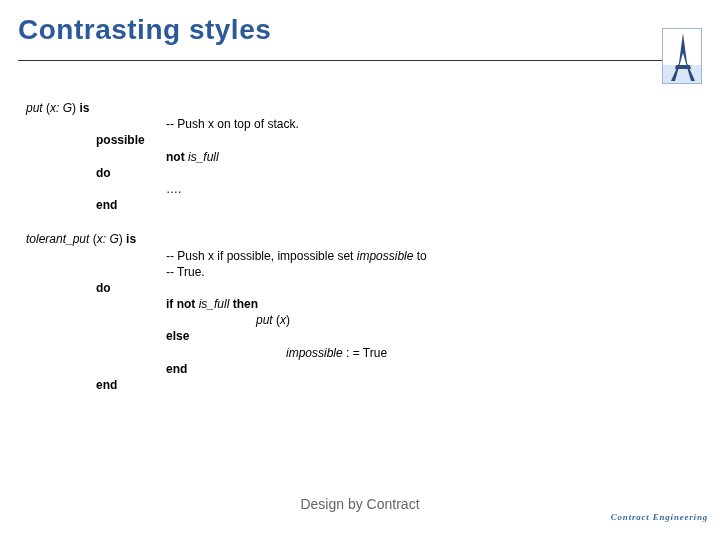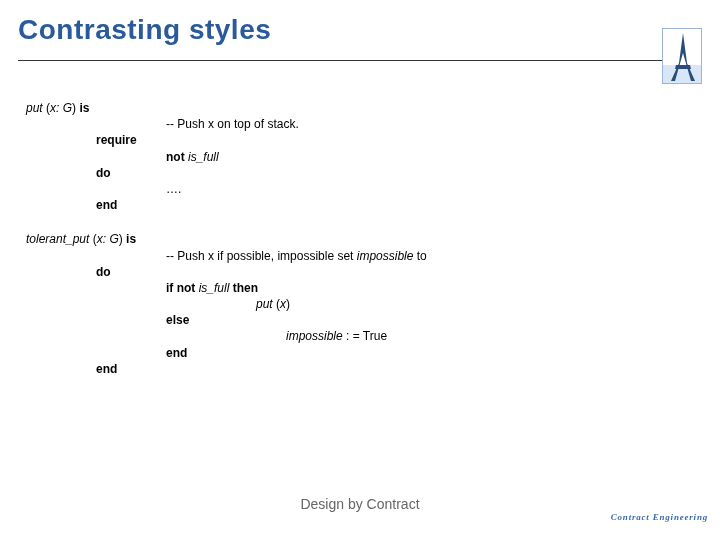--- a/index.html
+++ b/index.html
@@ -118,41 +118,42 @@
     </svg>
   </div>
 
   <div class="content">
 
     <div>
       <span class="it">put </span><span>(</span><span class="param">x</span><span class="it">: G</span><span>) </span><span class="kw">is</span>
     </div>
     <div class="indent2">-- Push x on top of stack.</div>
     <div class="indent1">
-      <span class="kw">require</span>
+      <span class="kw">possible</span>
     </div>
     <div class="indent2">
       <span class="kw">not </span><span class="it">is_full</span>
     </div>
     <div class="indent1">
       <span class="kw">do</span>
     </div>
     <div class="indent2">….</div>
     <div class="indent1">
       <span class="kw">end</span>
     </div>
 
     <div style="height:18px"></div>
 
     <div>
       <span class="it">tolerant_put </span><span>(</span><span class="param">x</span><span class="it">: G</span><span>) </span><span class="kw">is</span>
     </div>
     <div class="indent2">
       <span>-- Push x if possible, impossible set </span><span class="it">impossible</span><span> to</span>
     </div>
+    <div class="indent2">-- True.</div>
     <div class="indent1">
       <span class="kw">do</span>
     </div>
     <div class="indent2">
       <span class="kw">if </span><span class="kw">not </span><span class="it">is_full</span><span class="kw"> then</span>
     </div>
     <div class="indent3" style="padding-left:230px">
       <span class="it">put </span><span>(</span><span class="param">x</span><span>)</span>
     </div>
     <div class="indent2">

